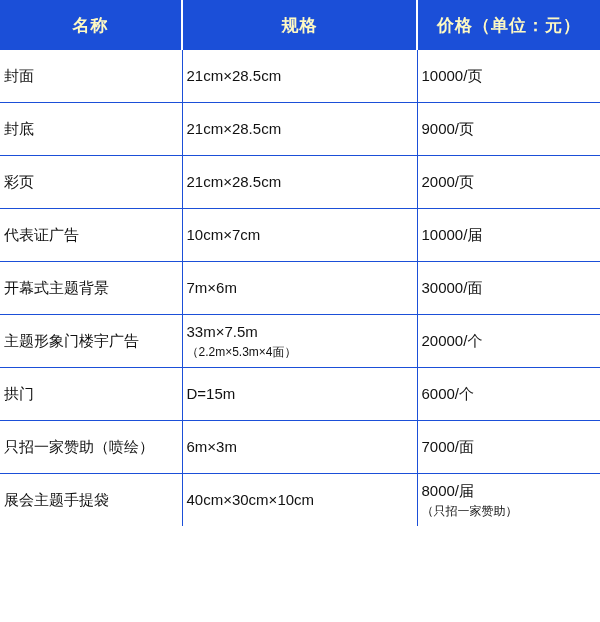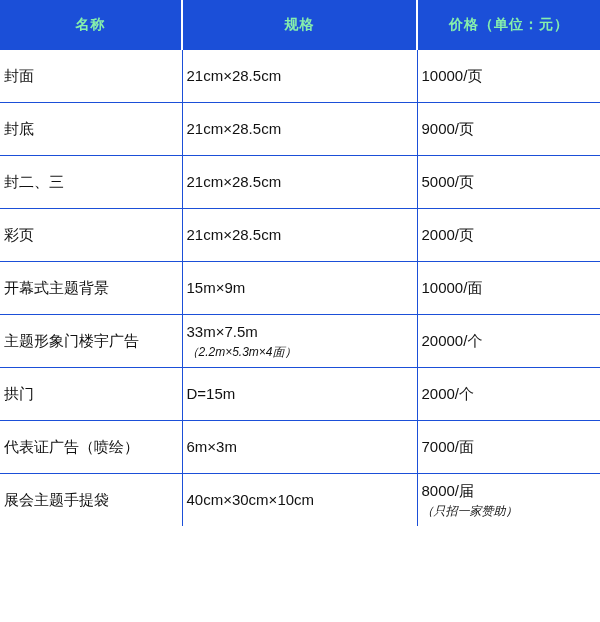--- a/index.html
+++ b/index.html
@@ -17,22 +17,22 @@
     width: 600px;
     border-collapse: collapse;
     table-layout: fixed;
   }
   .price-table col.c0 { width: 182px; }
   .price-table col.c1 { width: 235px; }
   .price-table col.c2 { width: 183px; }
 
   .price-table thead th {
     background: #1b4fd8;
-    color: #86efac;
-    font-size: 14px;
+    color: #fef9c3;
+    font-size: 17px;
     font-weight: bold;
     height: 48px;
     text-align: center;
     vertical-align: middle;
     border-right: 2px solid #ffffff;
     letter-spacing: 1px;
   }
   .price-table thead th:last-child {
     border-right: none;
   }
@@ -52,21 +52,20 @@
     margin-top: 13px;
   }
   .price-table tbody tr:last-child td {
     border-bottom: none;
   }
   .cell-sub {
     display: block;
     font-size: 12px;
     color: #111111;
     margin-top: 1px;
-    font-style: italic;
   }
   .cell-main {
     display: block;
   }
 </style>
 </head>
 <body>
 
 <table class="price-table">
   <colgroup>
@@ -94,67 +93,67 @@
       <tr>
         <td>封底</td>
         <td>
           <span class="cell-main">21cm×28.5cm</span>
         </td>
         <td>
           <span class="cell-main">9000/页</span>
         </td>
       </tr>
       <tr>
-        <td>封二、三</td>
-        <td>
-          <span class="cell-main">21cm×28.5cm</span>
-        </td>
-        <td>
-          <span class="cell-main">5000/页</span>
-        </td>
-      </tr>
-      <tr>
         <td>彩页</td>
         <td>
           <span class="cell-main">21cm×28.5cm</span>
         </td>
         <td>
           <span class="cell-main">2000/页</span>
         </td>
       </tr>
       <tr>
+        <td>代表证广告</td>
+        <td>
+          <span class="cell-main">10cm×7cm</span>
+        </td>
+        <td>
+          <span class="cell-main">10000/届</span>
+        </td>
+      </tr>
+      <tr>
         <td>开幕式主题背景</td>
         <td>
-          <span class="cell-main">15m×9m</span>
+          <span class="cell-main">7m×6m</span>
         </td>
         <td>
-          <span class="cell-main">10000/面</span>
+          <span class="cell-main">30000/面</span>
         </td>
       </tr>
       <tr>
         <td>主题形象门楼宇广告</td>
         <td>
           <span class="cell-main">33m×7.5m</span>
           <span class="cell-sub">（2.2m×5.3m×4面）</span>
         </td>
         <td>
           <span class="cell-main">20000/个</span>
         </td>
       </tr>
       <tr>
         <td>拱门</td>
         <td>
           <span class="cell-main">D=15m</span>
         </td>
         <td>
-          <span class="cell-main">2000/个</span>
+          <span class="cell-main">6000/个</span>
         </td>
       </tr>
       <tr>
-        <td>代表证广告（喷绘）</td>
+        <td>只招一家赞助（喷绘）</td>
         <td>
           <span class="cell-main">6m×3m</span>
         </td>
         <td>
           <span class="cell-main">7000/面</span>
         </td>
       </tr>
       <tr>
         <td>展会主题手提袋</td>
         <td>

